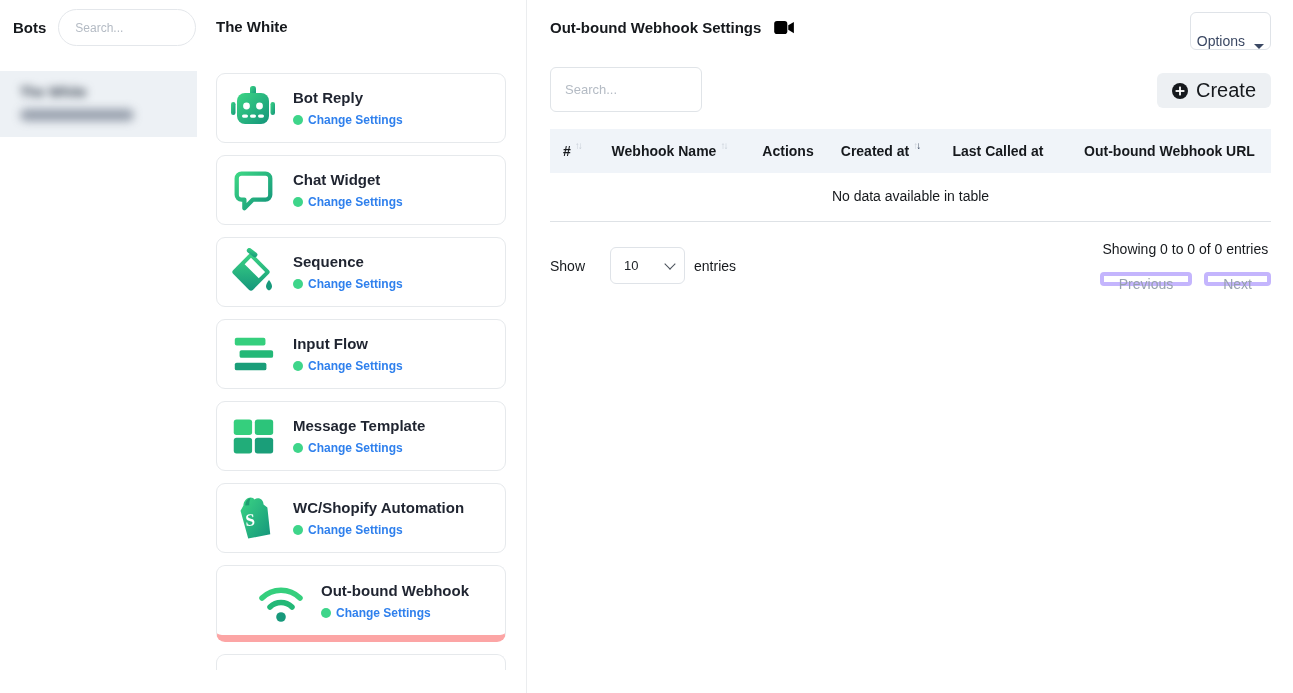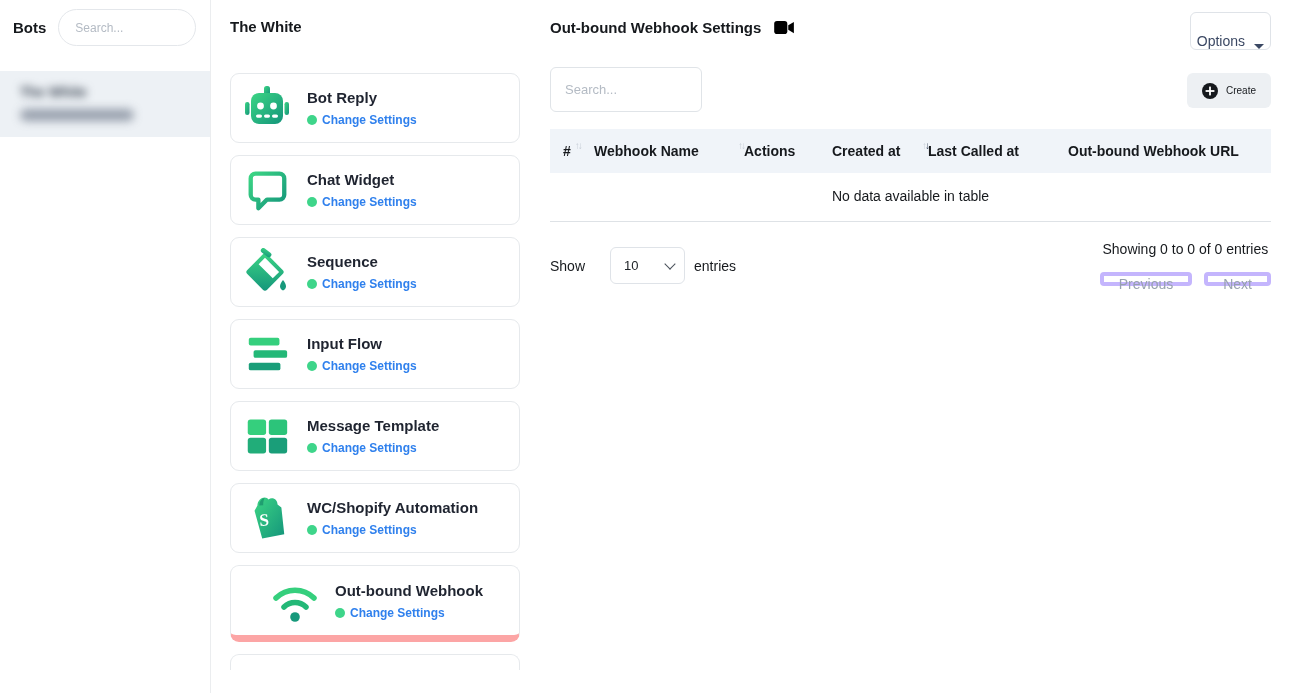--- a/index.html
+++ b/index.html
@@ -18,21 +18,21 @@
                     border-radius: 19px; padding: 0 16px; font-size: 12px; color: #495057;
                     outline: none; font-family: inherit; background: #fff; }
   .sidebar-search::placeholder { color: #b4bbc4; }
   .bot-item { margin-top: 16px; background: #edf1f5; padding: 13px 20px 12px 20px; height: 66px; }
   .bot-item-name { font-size: 14px; font-weight: 600; color: #3c4654;
                    filter: blur(4px); user-select: none; }
   .bot-item-phone { margin-top: 9px; width: 114px; height: 12px; border-radius: 6px;
                     background: #7a8494; filter: blur(5px); opacity: .75; }
 
   
-  .midpanel { position: absolute; left: 211px; top: 0; width: 330px; height: 693px;
+  .midpanel { position: absolute; left: 197px; top: 0; width: 330px; height: 693px;
               border-right: 1px solid #ebedef; background: #fff; }
   .midpanel-title { position: absolute; left: 19px; top: 18px; font-size: 15px;
                     font-weight: 700; color: #16191d; }
   .cards { position: absolute; left: 19px; top: 73px; width: 290px;
            display: flex; flex-direction: column; gap: 12px; }
   .card { background: #fff; border: 1px solid #e6e9ec; border-radius: 9px; height: 70px;
           display: flex; align-items: center; padding: 0 12px; gap: 16px; cursor: pointer; }
   .card.active { border-bottom: 7px solid #fca5a5; height: 77px; padding-left: 40px; }
   .card-icon { width: 48px; height: 48px; flex: none; display: flex;
                align-items: center; justify-content: center; }
@@ -57,27 +57,27 @@
   .caret-down { width: 0; height: 0; border-left: 5px solid transparent;
                 border-right: 5px solid transparent; border-top: 5px solid #3b4863; }
 
   .toolbar { display: flex; align-items: flex-start; justify-content: space-between;
              margin: 17px 16px 0 15px; }
   .table-search { width: 152px; height: 45px; border: 1px solid #e0e4e8; border-radius: 6px;
                   padding: 0 14px; font-size: 13px; color: #495057; outline: none;
                   font-family: inherit; }
   .table-search::placeholder { color: #b4bbc4; }
   .create-btn { display: flex; align-items: center; gap: 8px; background: #edf0f3; border: none;
-                border-radius: 6px; height: 35px; padding: 0 15px; font-size: 10px;
+                border-radius: 6px; height: 35px; padding: 0 15px; font-size: 20px;
                 color: #16191d; font-family: inherit; cursor: pointer; margin-top: 6px; }
 
   .table { margin: 17px 16px 0 15px; }
   .thead { display: flex; align-items: center; background: #f0f4f9; height: 44px;
            font-size: 14px; font-weight: 700; color: #16191d; }
-  .th { display: flex; align-items: center; justify-content: space-between; }
+  .th { display: flex; align-items: center; justify-content: center; }
   .th-num  { width: 44px;  justify-content: flex-start; padding-left: 13px; }
   .th-name { width: 150px; }
   .th-act  { width: 88px; }
   .th-created { width: 96px; }
   .th-last { width: 140px; }
   .th-url  { flex: 1; }
   .sort { font-size: 10px; letter-spacing: -2px; color: #c6cdd6; position: relative;
           top: -6px; margin-left: 4px; font-weight: 400; }
   .sort .active { color: #2c3a52; }
   .empty-row { text-align: center; font-size: 14px; color: #16191d;

